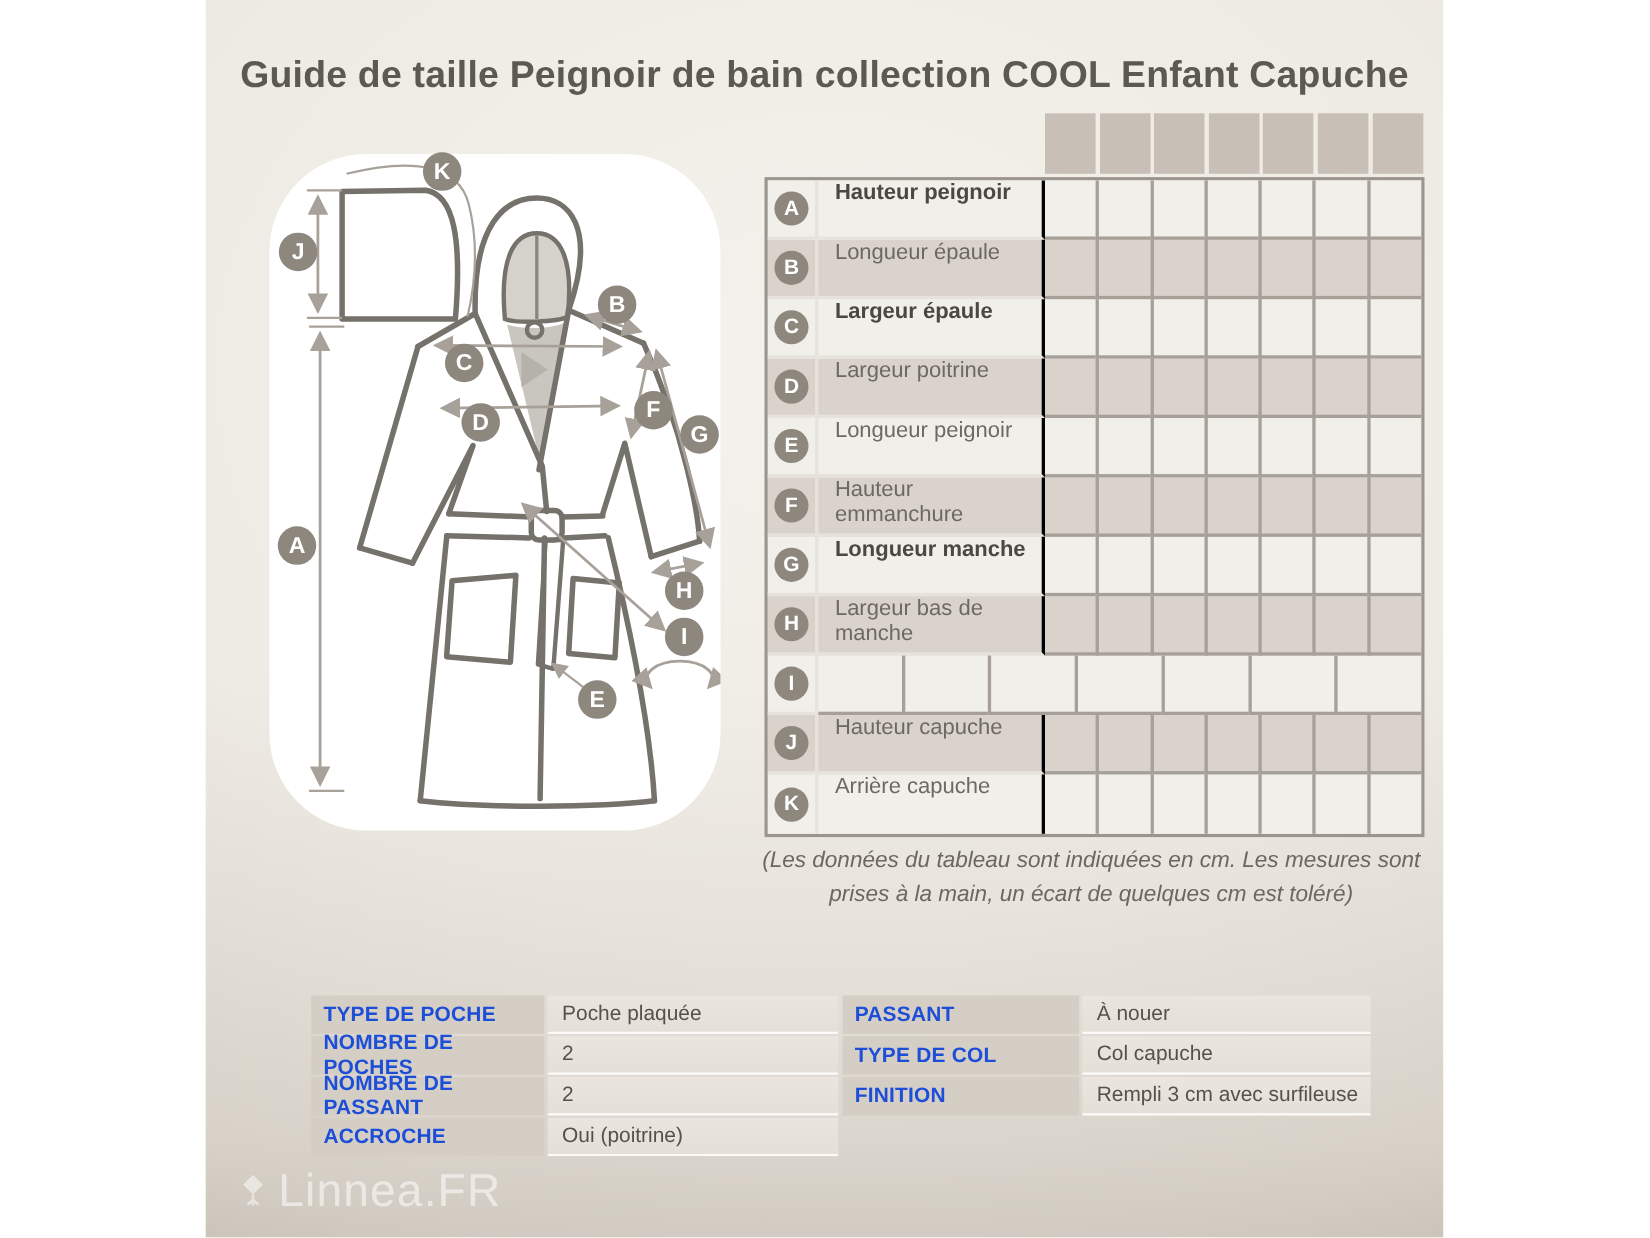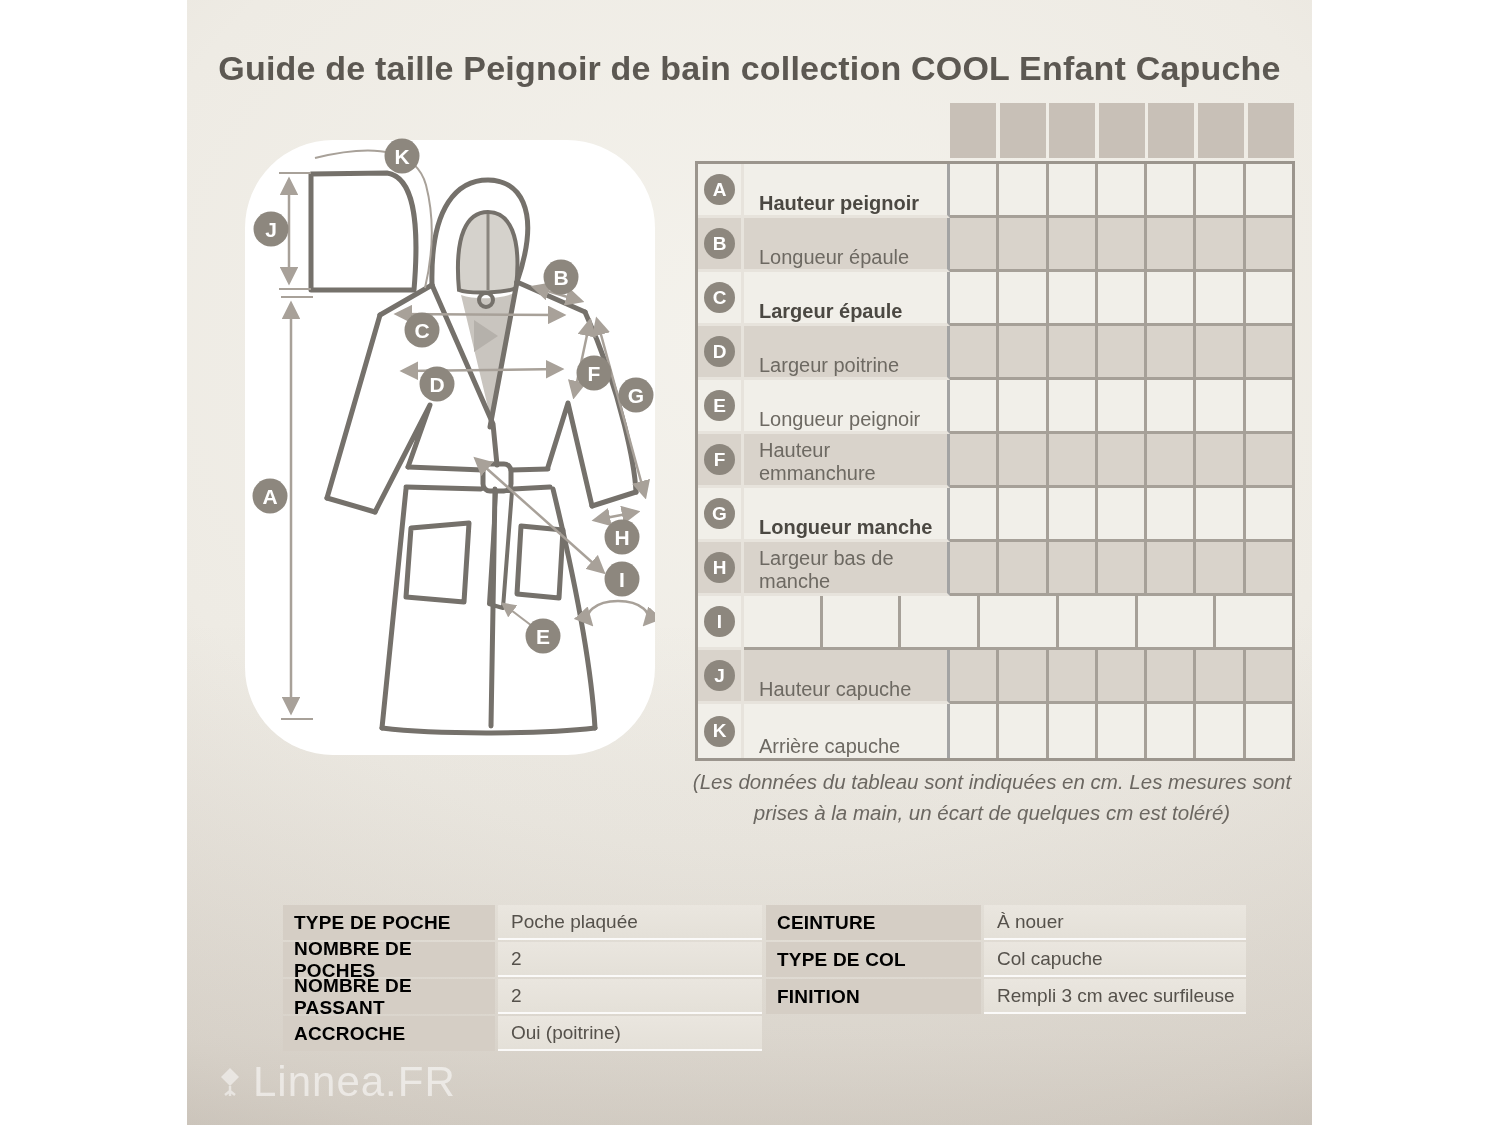--- a/index.html
+++ b/index.html
@@ -38,22 +38,22 @@
 
   .stable {
     position:absolute; left:508px; top:161px; width:600px;
     border:3px solid #9b958d; background:#f1efe9;
   }
   .trow { display:flex; height:54px; }
   .trow.light { background:#f1efe9; }
   .trow.dark  { background:#d9d3cb; }
   .lcell { width:46px; display:flex; align-items:center; justify-content:center;
            border-right:3px solid #e7e3dc; }
-  .labcell { width:206px; display:flex; align-items:flex-end; padding-left:15px;
-             border-right:3px solid #a3a3a3; }
+  .labcell { width:206px; display:flex; align-items:flex-start; padding-left:15px;
+             border-right:3px solid #000000; }
   .trow:not(:last-child) .lcell,
   .trow:not(:last-child) .labcell { border-bottom:3px solid #e7e3dc; }
   .dcell { flex:1 1 0; }
   .trow:not(:last-child) .dcell { border-bottom:3px solid #a6a098; }
   .dcell + .dcell { border-left:3px solid #a6a098; }
   .letter-badge { width:31px; height:31px; border-radius:50%; background:#8d877e;
     color:#fff; font-weight:bold; font-size:19px; display:flex; align-items:center; justify-content:center; }
   .lab { font-size:20px; color:#6d6962; }
   .lab.bold { font-weight:bold; color:#4b4842; }
 
@@ -64,21 +64,21 @@
 
   
   .specs-heading { position:absolute; left:67px; top:836px; font-size:30px; color:#6f6a63; font-weight:bold; }
   .specs-heading .underlined { border-bottom:2px solid #6f6a63; padding-bottom:5px; }
 
   .specs-table { position:absolute; top:905px; }
   .specs-table.left-group  { left:96px;  width:479px; }
   .specs-table.right-group { left:579px; width:480px; }
   .srow { display:flex; height:35px; margin-bottom:2px; }
   .slabel { display:flex; align-items:center; padding-left:11px;
-    background:#d5cec5; font-weight:bold; font-size:19px; color:#000000; letter-spacing:0.2px; }
+    background:#d5cec5; font-weight:bold; font-size:19px; color:#1d4ed8; letter-spacing:0.2px; }
   .left-group  .slabel { width:212px; }
   .right-group .slabel { width:215px; }
   .svalue { flex:1; display:flex; align-items:center; padding-left:13px; margin-left:3px;
     background:linear-gradient(to bottom, #eae6df, #e4e0d8); font-size:19px; color:#55514b;
     border-bottom:2px solid rgba(255,255,255,0.8); }
 
   
   .watermark { position:absolute; left:28px; top:1058px; display:flex; align-items:center; gap:8px;
     color:rgba(255,255,255,0.55); }
   .watermark .wm-text { font-size:42px; letter-spacing:1px; }
@@ -368,21 +368,21 @@
           <div class="slabel">NOMBRE DE PASSANT</div>
           <div class="svalue">2</div>
         </div>
         <div class="srow">
           <div class="slabel">ACCROCHE</div>
           <div class="svalue">Oui (poitrine)</div>
         </div>
       </div>
     <div class="specs-table right-group" id="specs-right">
         <div class="srow">
-          <div class="slabel">CEINTURE</div>
+          <div class="slabel">PASSANT</div>
           <div class="svalue">À nouer</div>
         </div>
         <div class="srow">
           <div class="slabel">TYPE DE COL</div>
           <div class="svalue">Col capuche</div>
         </div>
         <div class="srow">
           <div class="slabel">FINITION</div>
           <div class="svalue">Rempli 3 cm avec surfileuse</div>
         </div>

